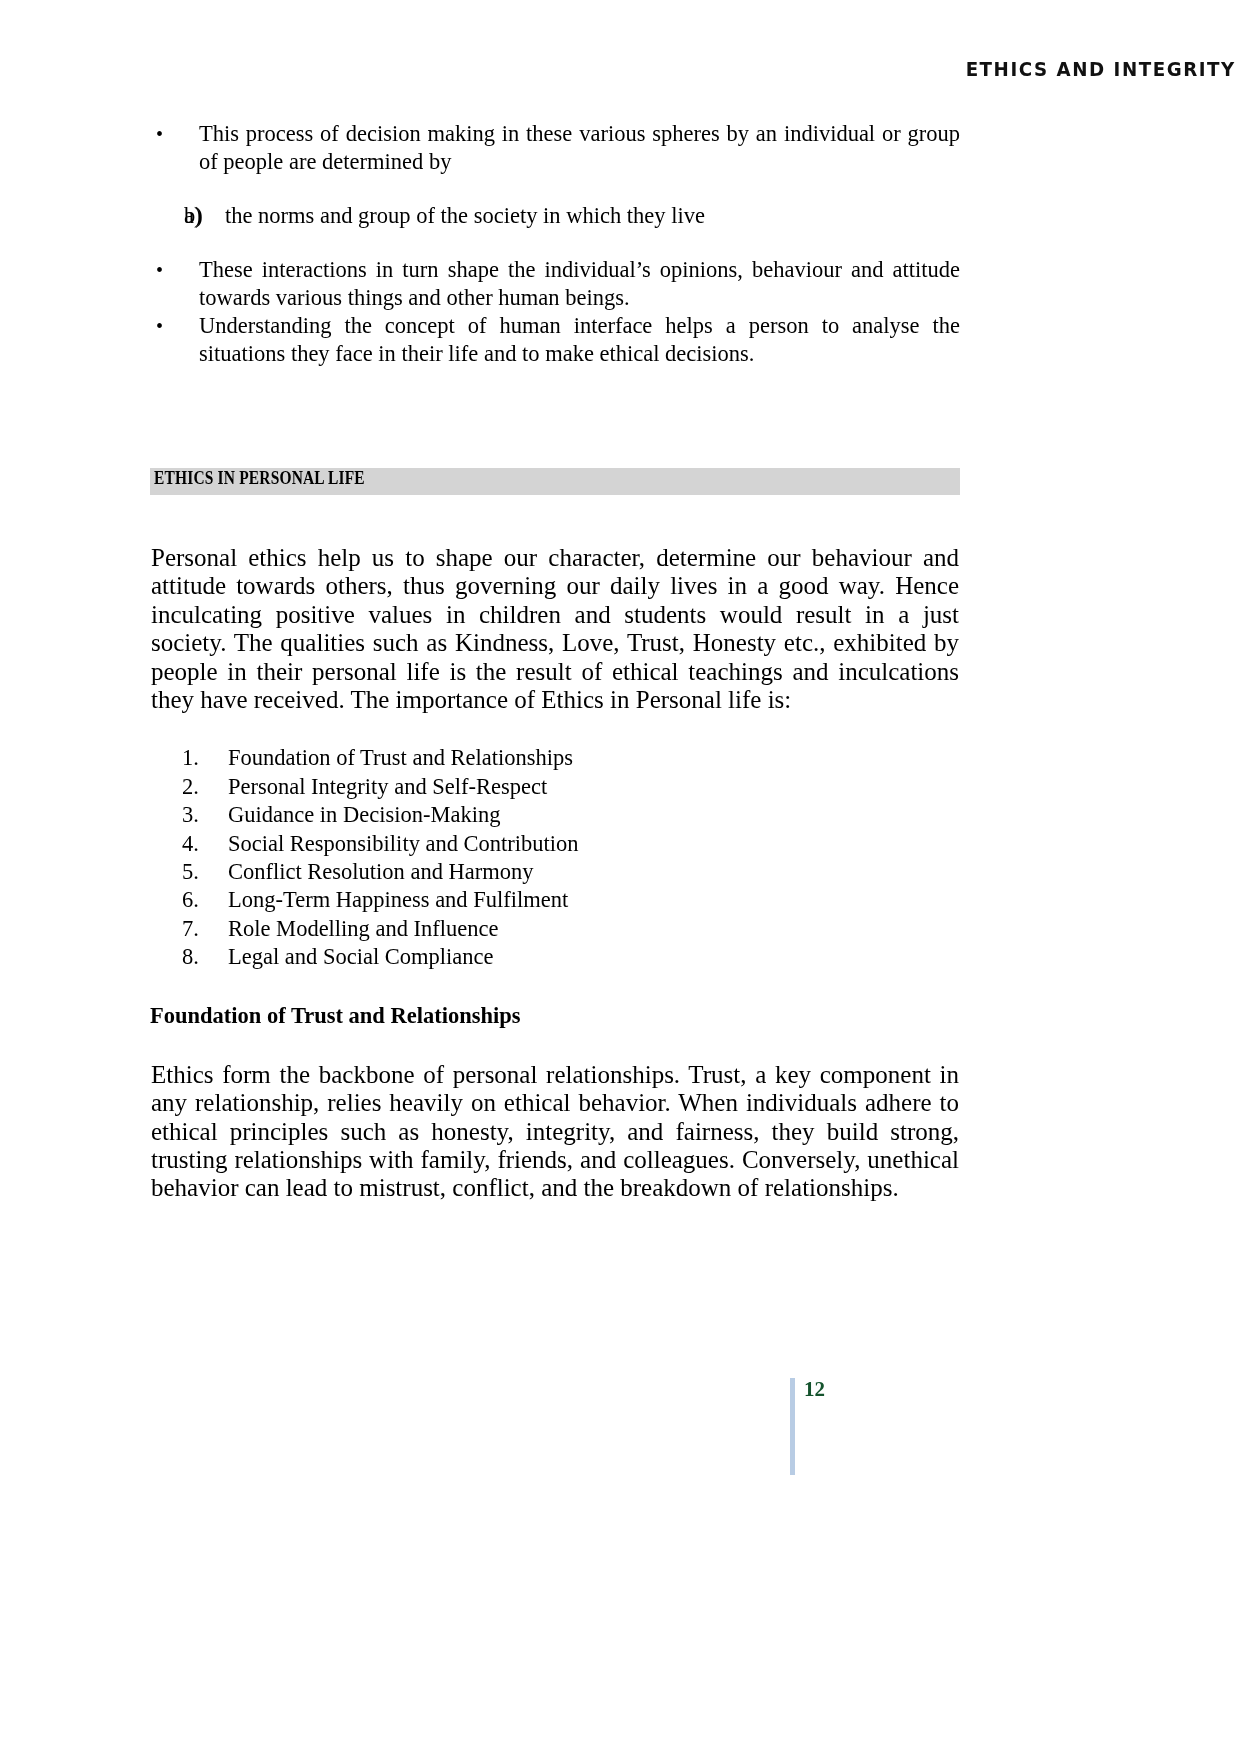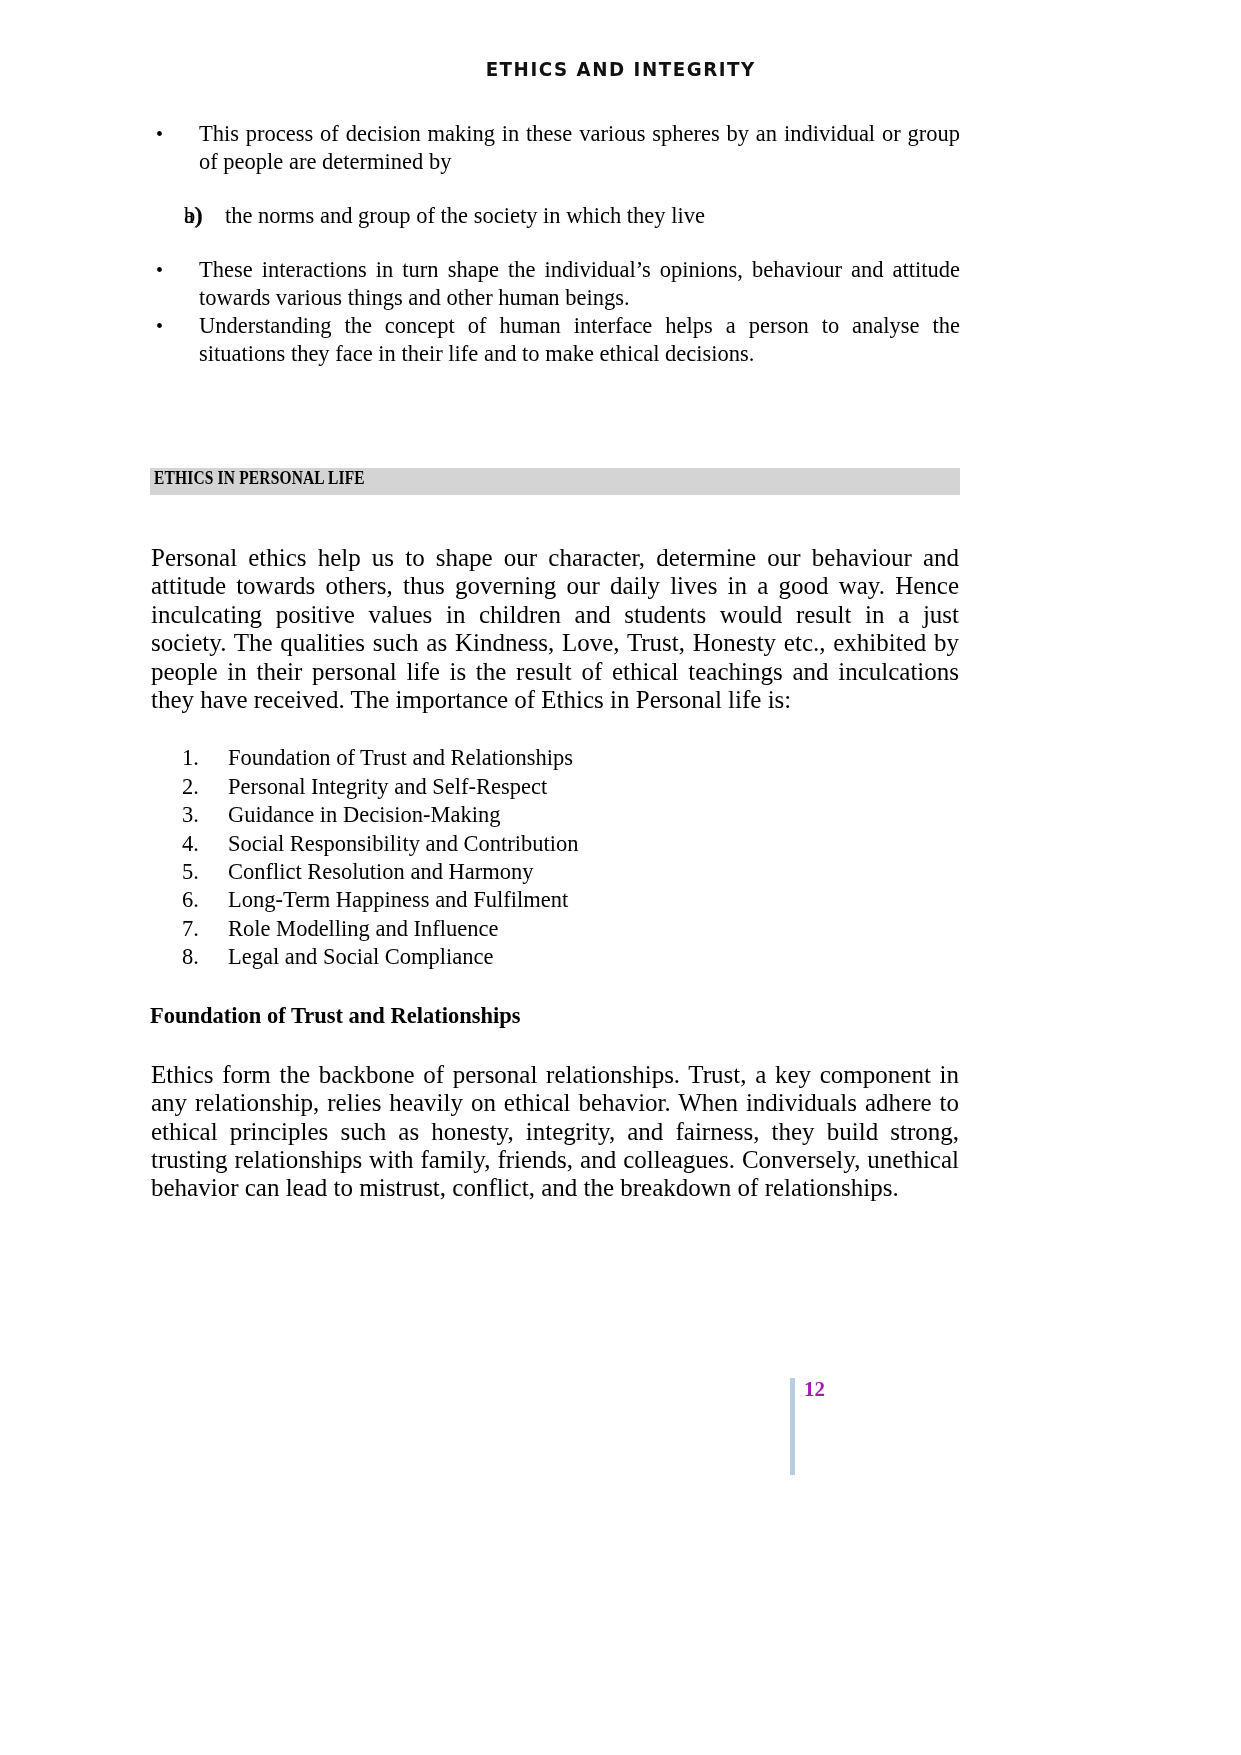--- a/index.html
+++ b/index.html
@@ -19,21 +19,21 @@
     overflow: hidden;
     box-sizing: border-box;
   }
 
   
   .running-header {
     position: absolute;
     top: 58px;
     left: 0;
     width: 1241px;
-    text-align: center;
+    text-align: right;
   }
   .running-header .hdr-text {
     display: inline-block;
     font-family: "DejaVu Sans", sans-serif;
     font-weight: 700;
     font-size: 19px;
     letter-spacing: 1.6px;
     color: #111111;
     transform: scaleX(0.96);
   }
@@ -164,21 +164,21 @@
     background: #b8cce4;
     flex: 0 0 auto;
   }
   .footer .pageno {
     font-family: "Liberation Serif", "DejaVu Serif", serif;
     font-weight: 700;
     font-size: 21px;
     line-height: 21px;
     padding-left: 9px;
     padding-top: 1px;
-    color: #a21caf;
+    color: #14532d;
   }
 </style>
 </head>
 <body>
 
 <div class="page">
 
   <div class="running-header">
     <span class="hdr-text">ETHICS AND INTEGRITY</span>
   </div>

